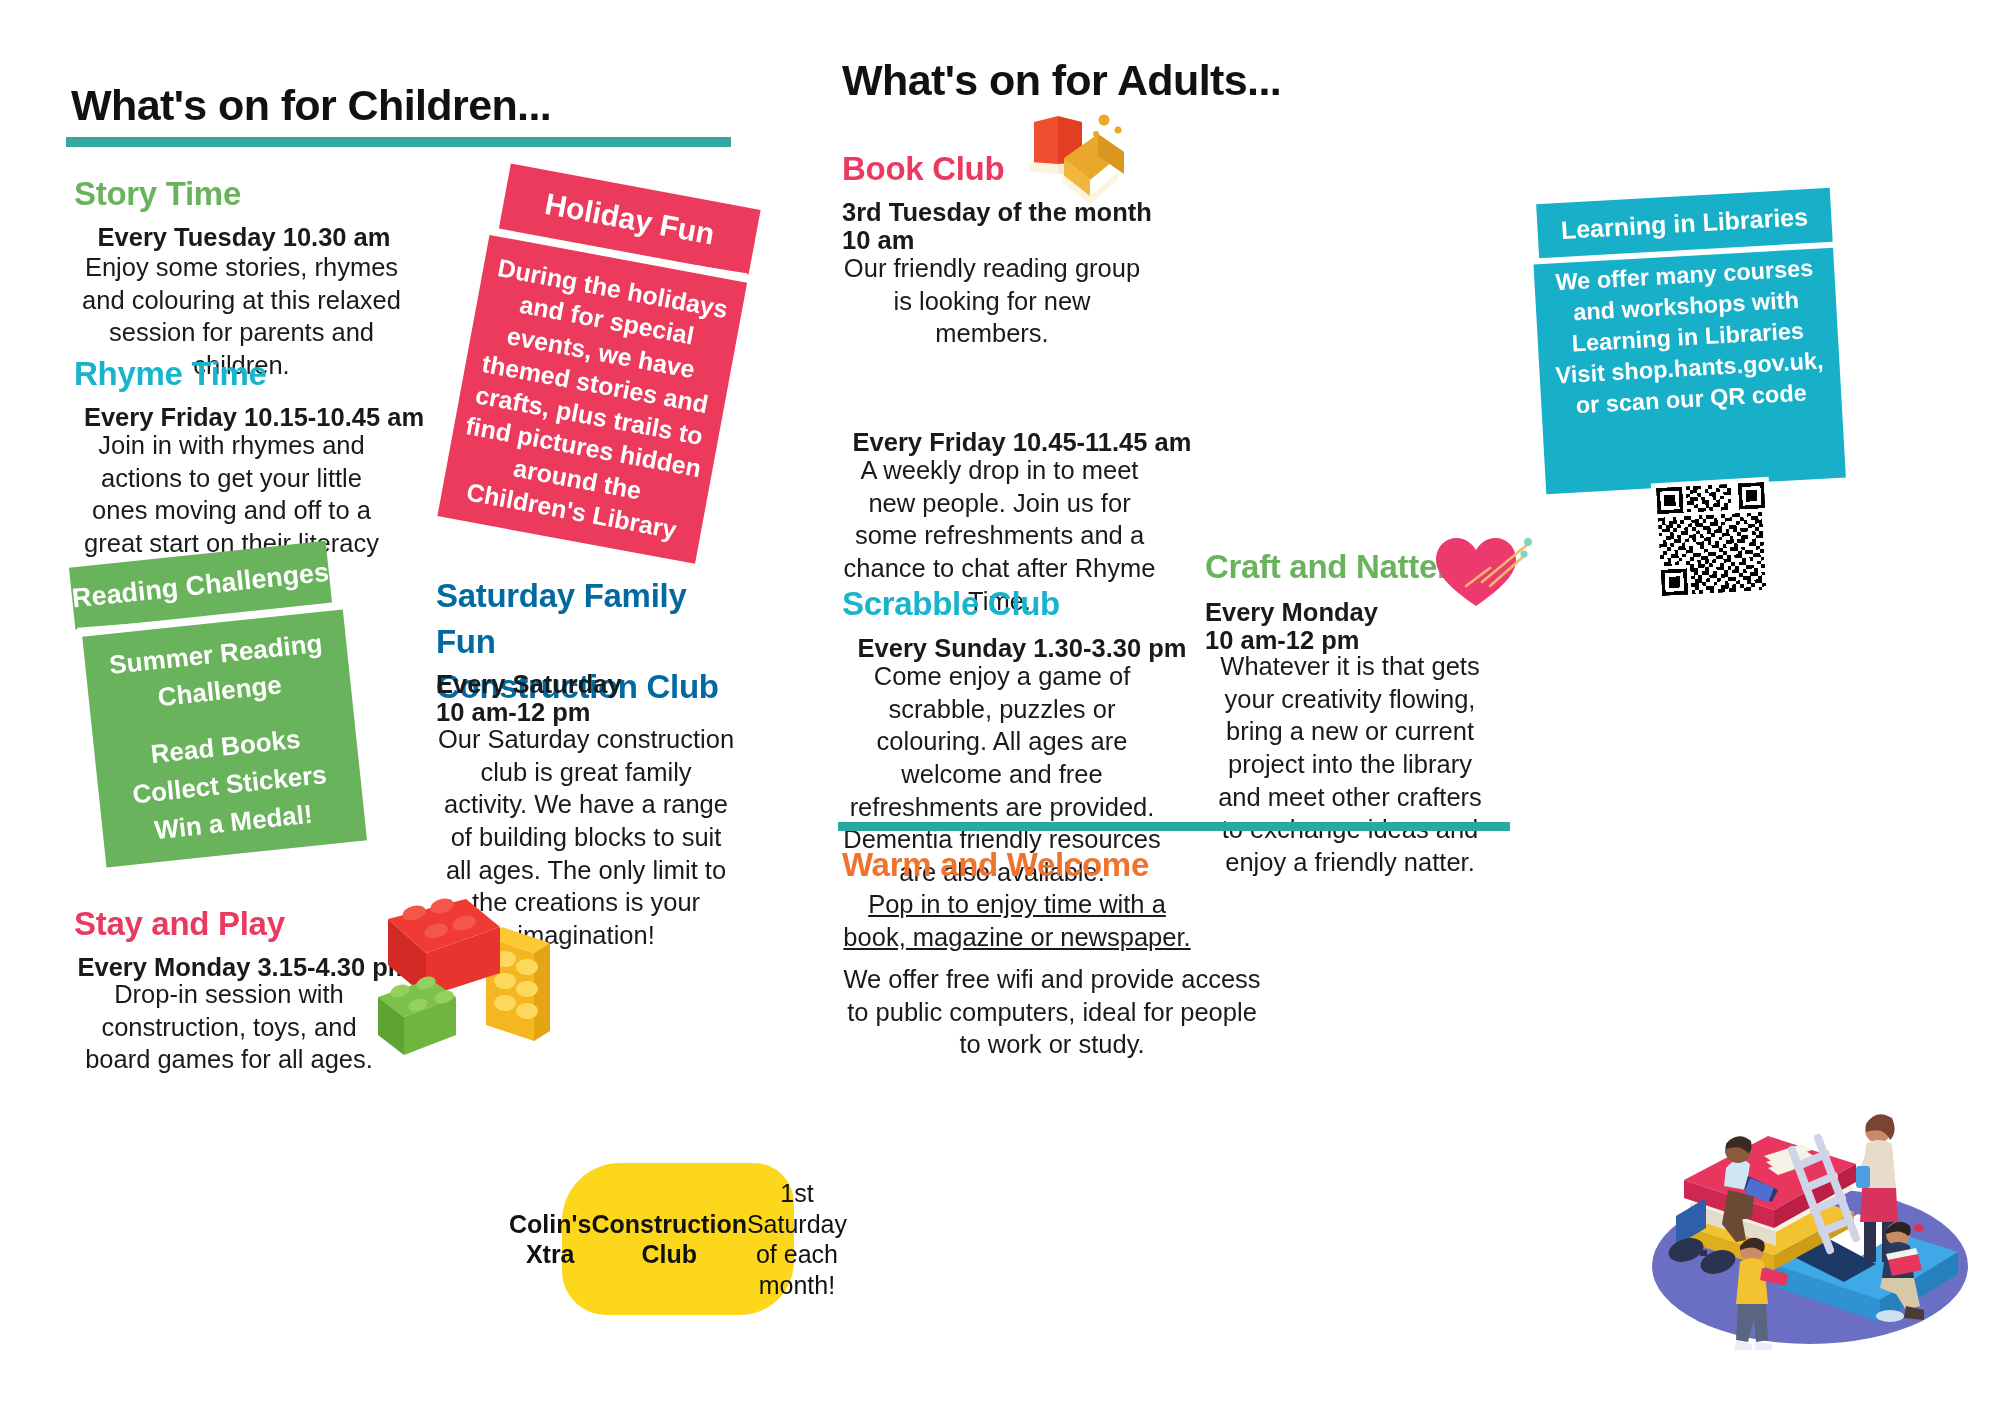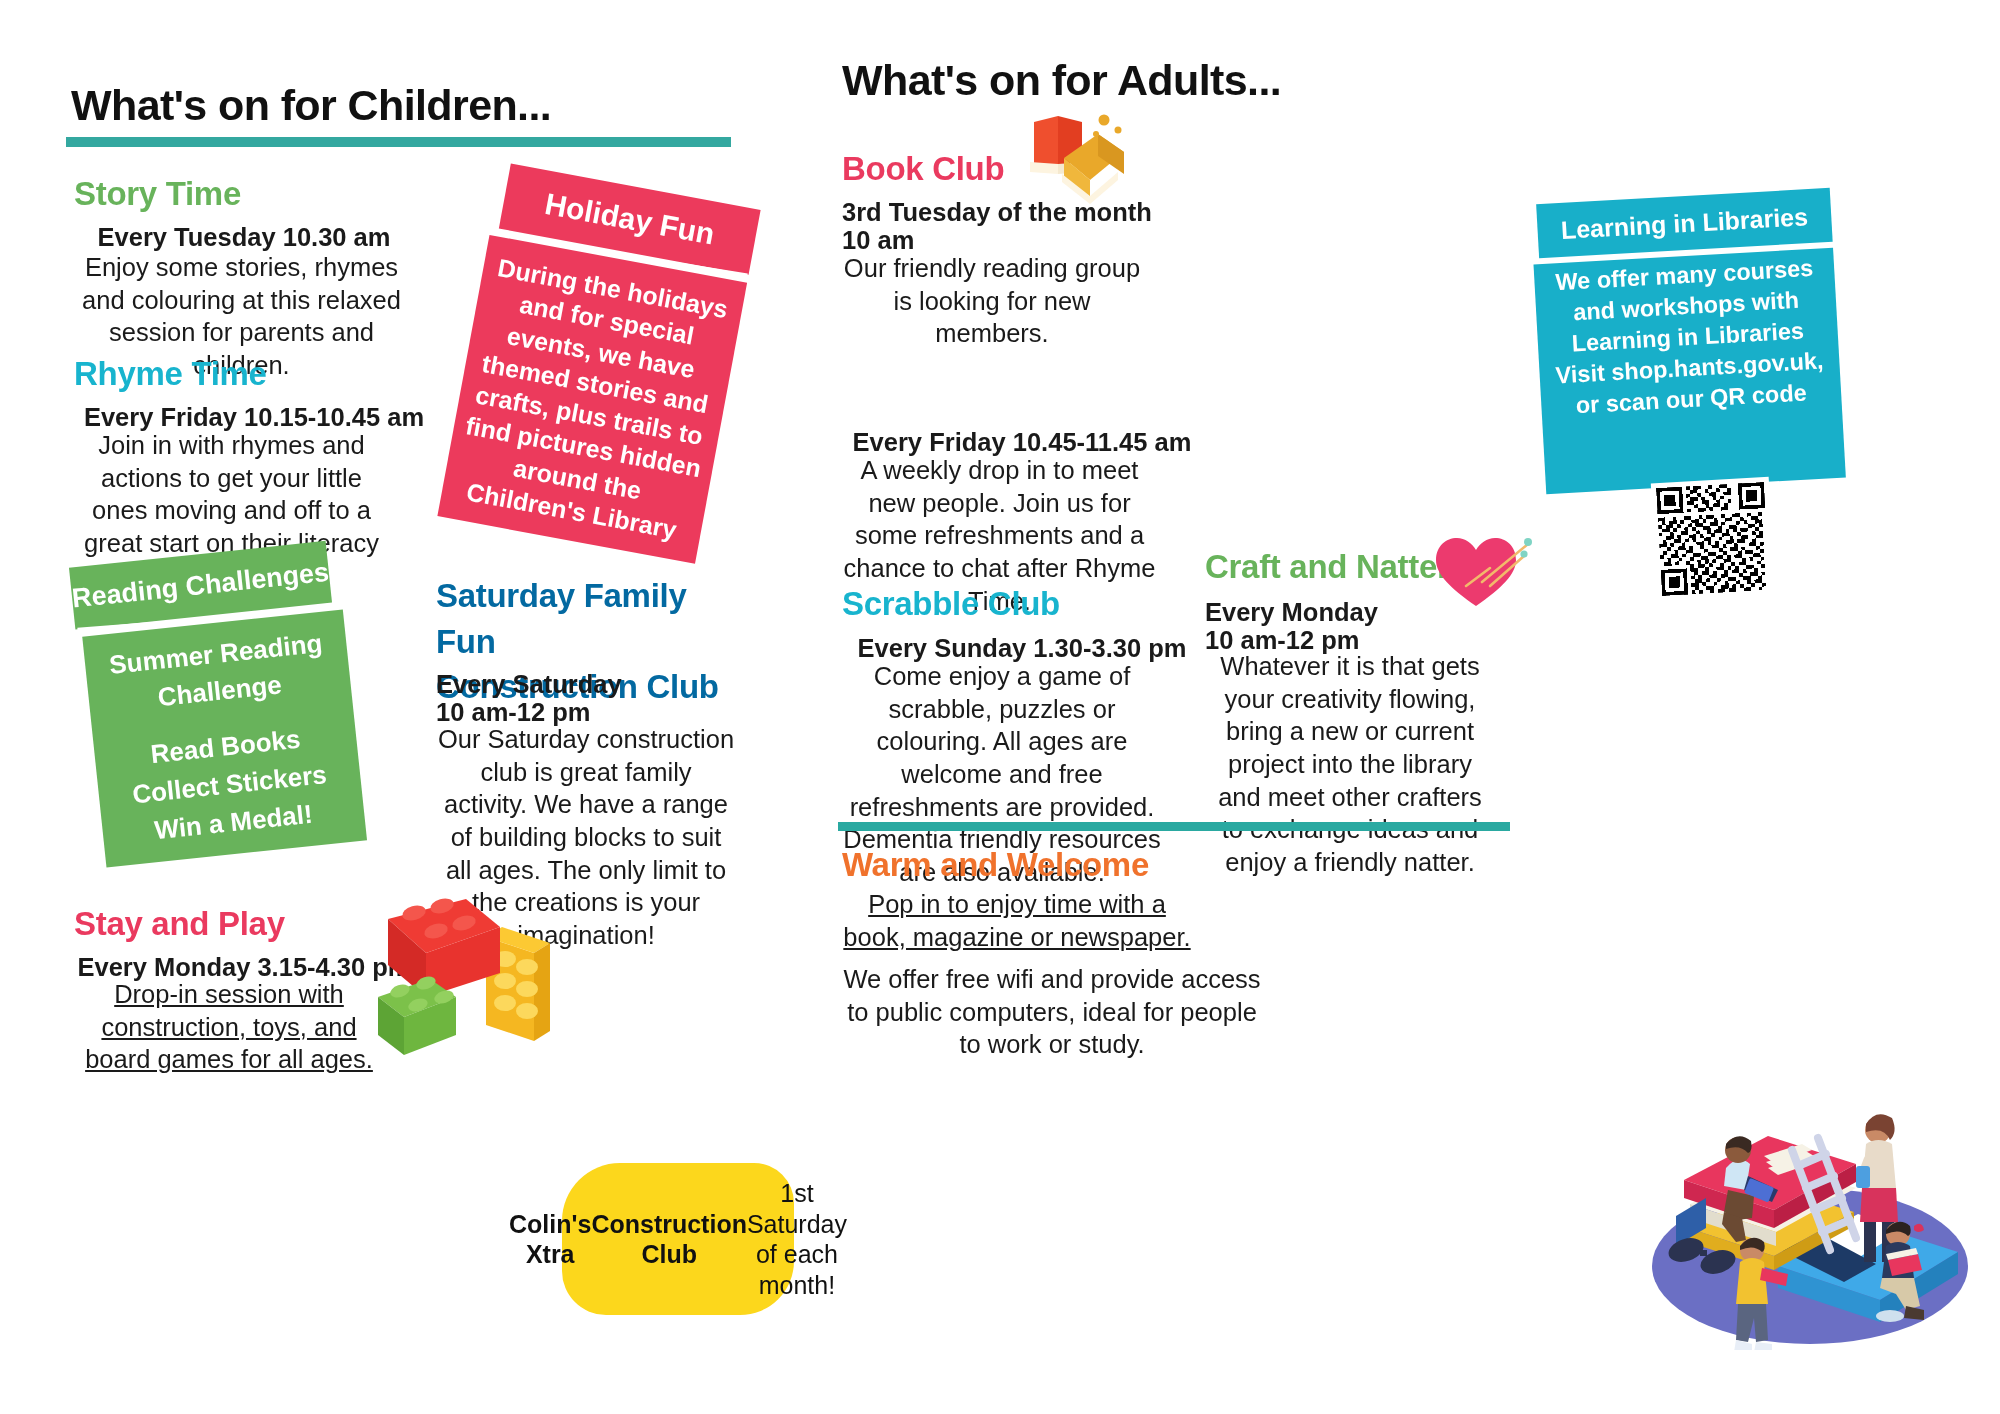--- a/index.html
+++ b/index.html
@@ -151,21 +151,21 @@
     <div class="sec-h two-line" style="left:420px; top:548px; width:310px; color:#0369a1;">
       <span>Saturday Family Fun</span><br>
       <span>Construction Club</span>
     </div>
     <div class="body-txt bold-line" style="left:420px; top:643px;">Every Saturday</div>
     <div class="body-txt bold-line" style="left:420px; top:671px;">10 am-12 pm</div>
     <div class="body-txt" style="left:420px; top:698px; width:300px;">Our Saturday construction club is great family activity. We have a range of building blocks to suit all ages. The only limit to the creations is your imagination!</div>
 
     <div class="sec-h" style="left:58px; top:880px; color:#ea3a5f;">Stay and Play</div>
     <div class="body-txt bold-line" style="left:58px; top:926px; width:340px;">Every Monday 3.15-4.30 pm</div>
-    <div class="body-txt" style="left:58px; top:953px; width:310px;text-decoration:underline;">Drop-in session with construction, toys, and board games for all ages.</div>
+    <div class="body-txt" style="left:58px; top:953px; width:310px;">Drop-in session with construction, toys, and board games for all ages.</div>
 
     <svg class="icon-art" style="left:358px; top:868px;" width="190" height="165" viewBox="0 0 190 165">
 
       <path d="M112 44 L160 60 L160 148 L112 132 Z" fill="#f5b721"></path>
       <path d="M112 44 L128 34 L176 50 L160 60 Z" fill="#fcc933"></path>
       <path d="M160 60 L176 50 L176 138 L160 148 Z" fill="#e5a413"></path>
       <ellipse cx="131" cy="66" rx="11" ry="8" fill="#fcd85c"></ellipse>
       <ellipse cx="153" cy="74" rx="11" ry="8" fill="#fcd85c"></ellipse>
       <ellipse cx="131" cy="88" rx="11" ry="8" fill="#fcd85c"></ellipse>
       <ellipse cx="153" cy="96" rx="11" ry="8" fill="#fcd85c"></ellipse>

